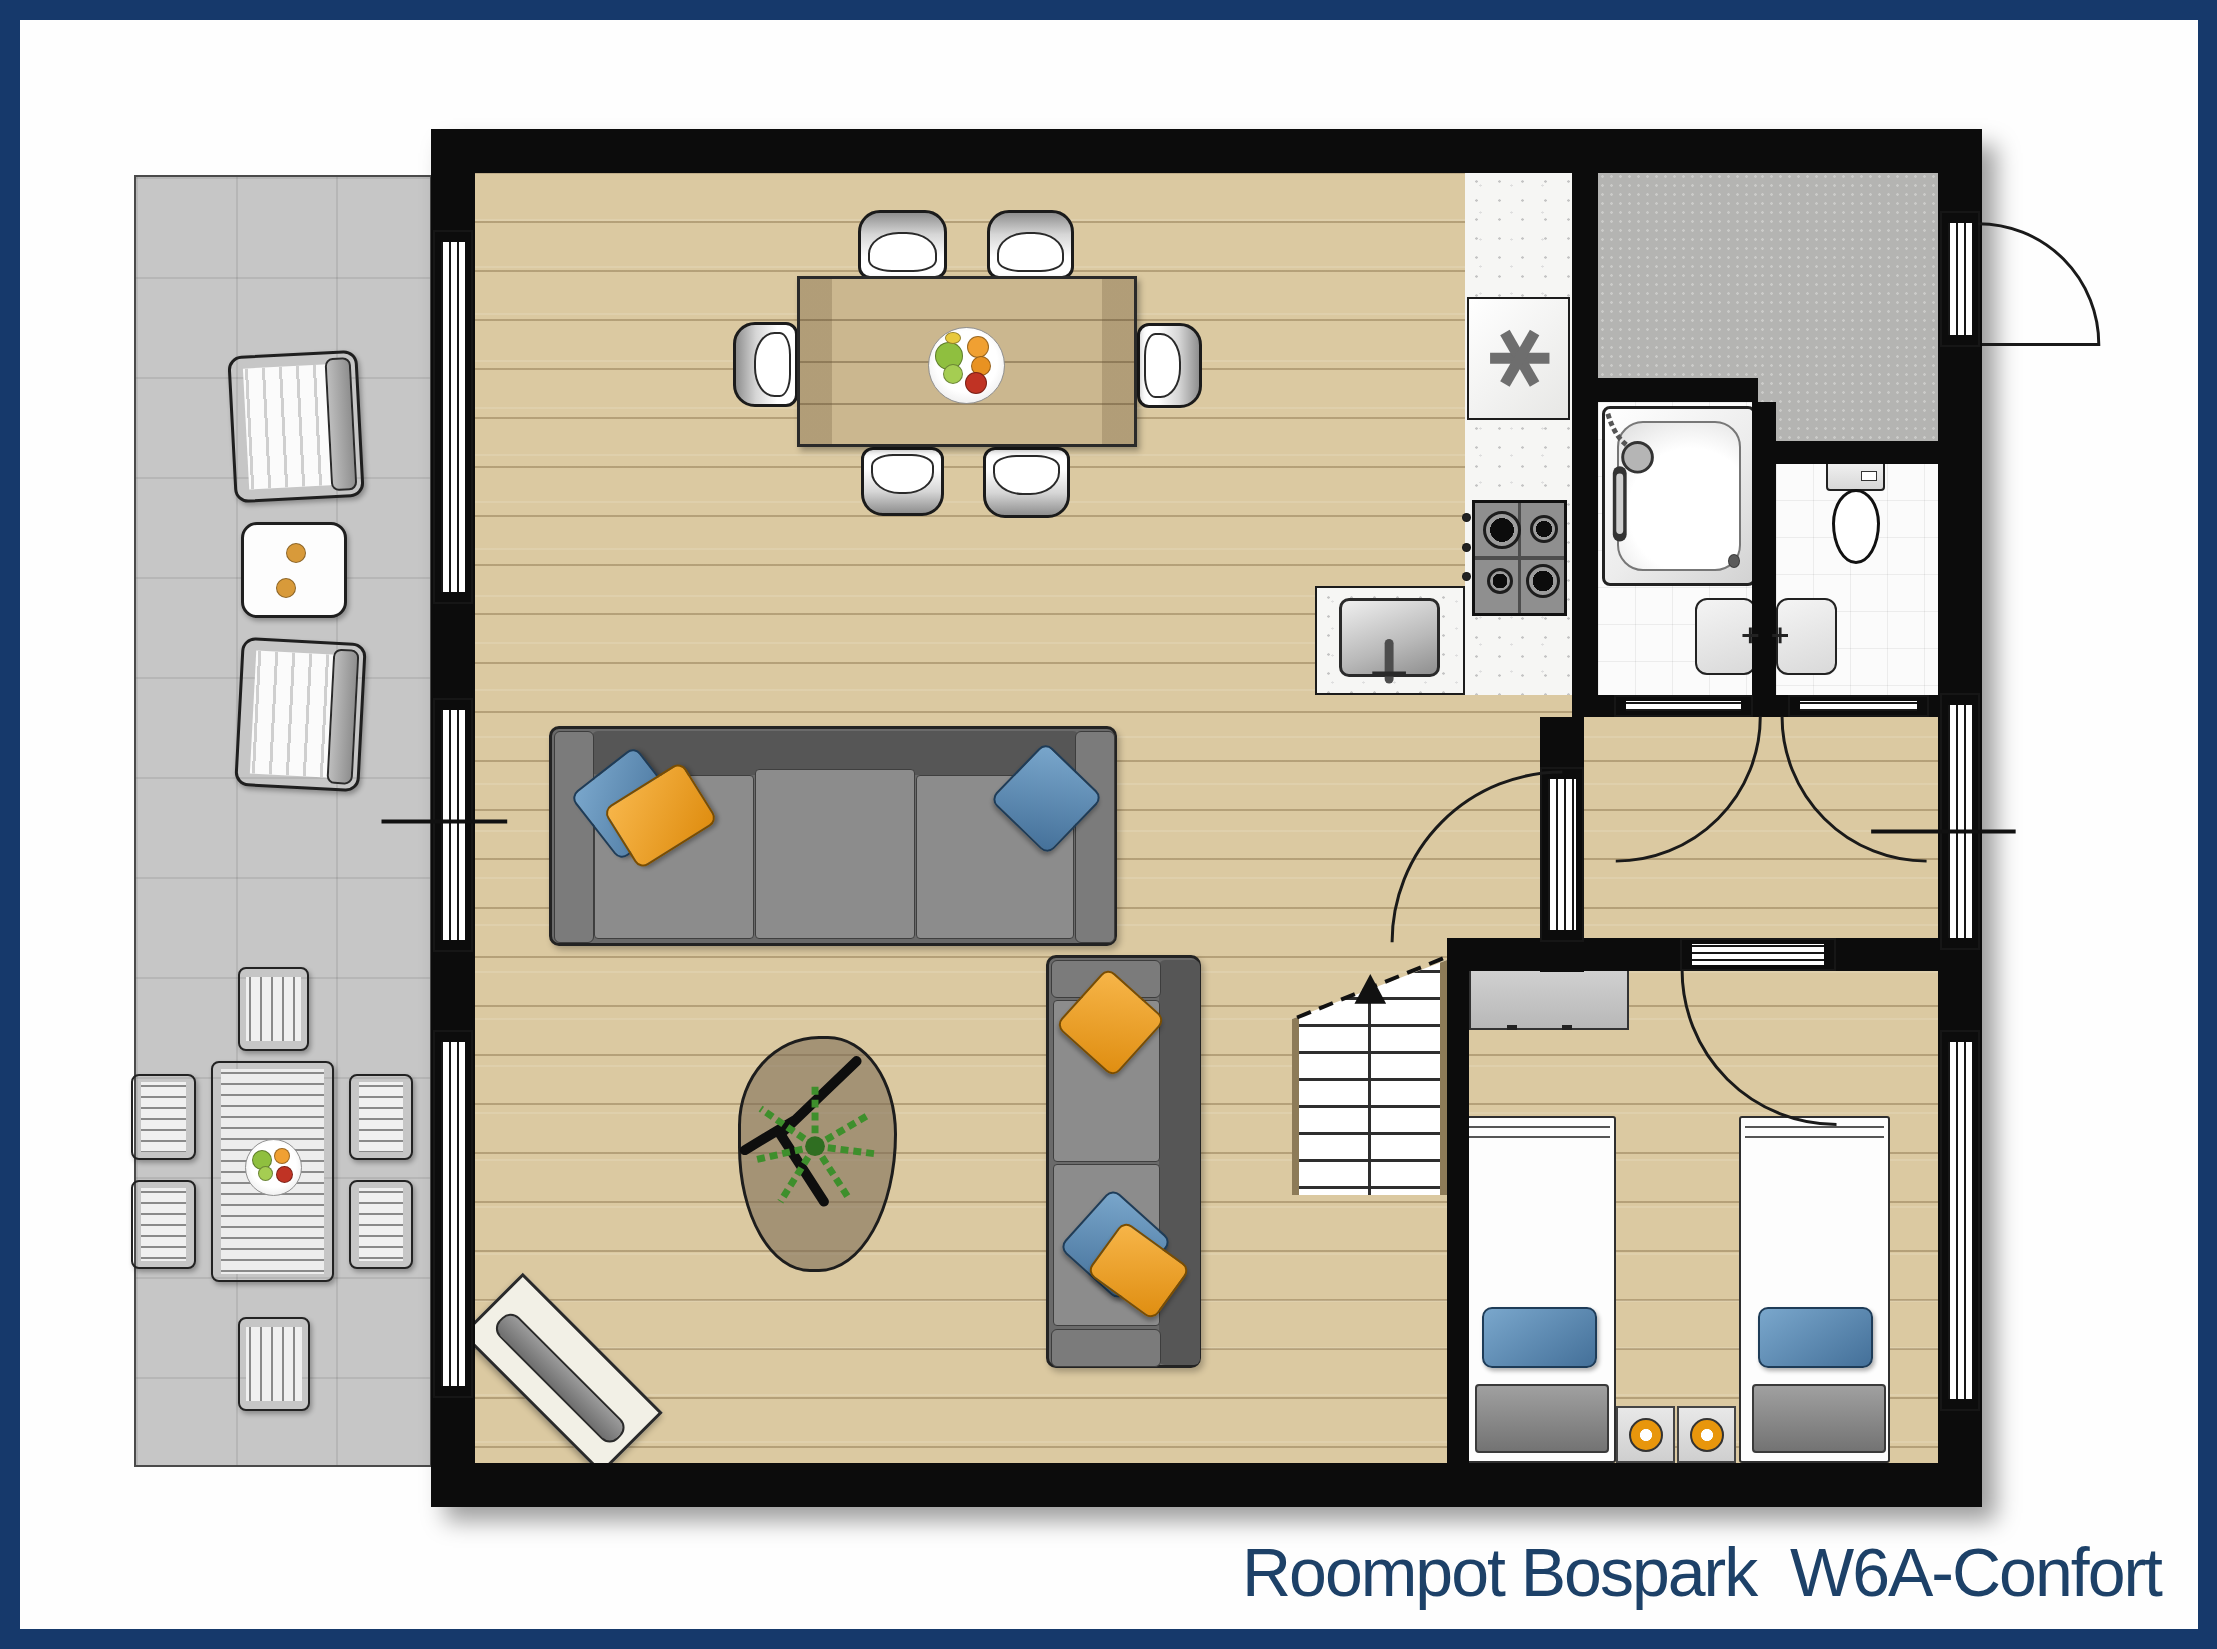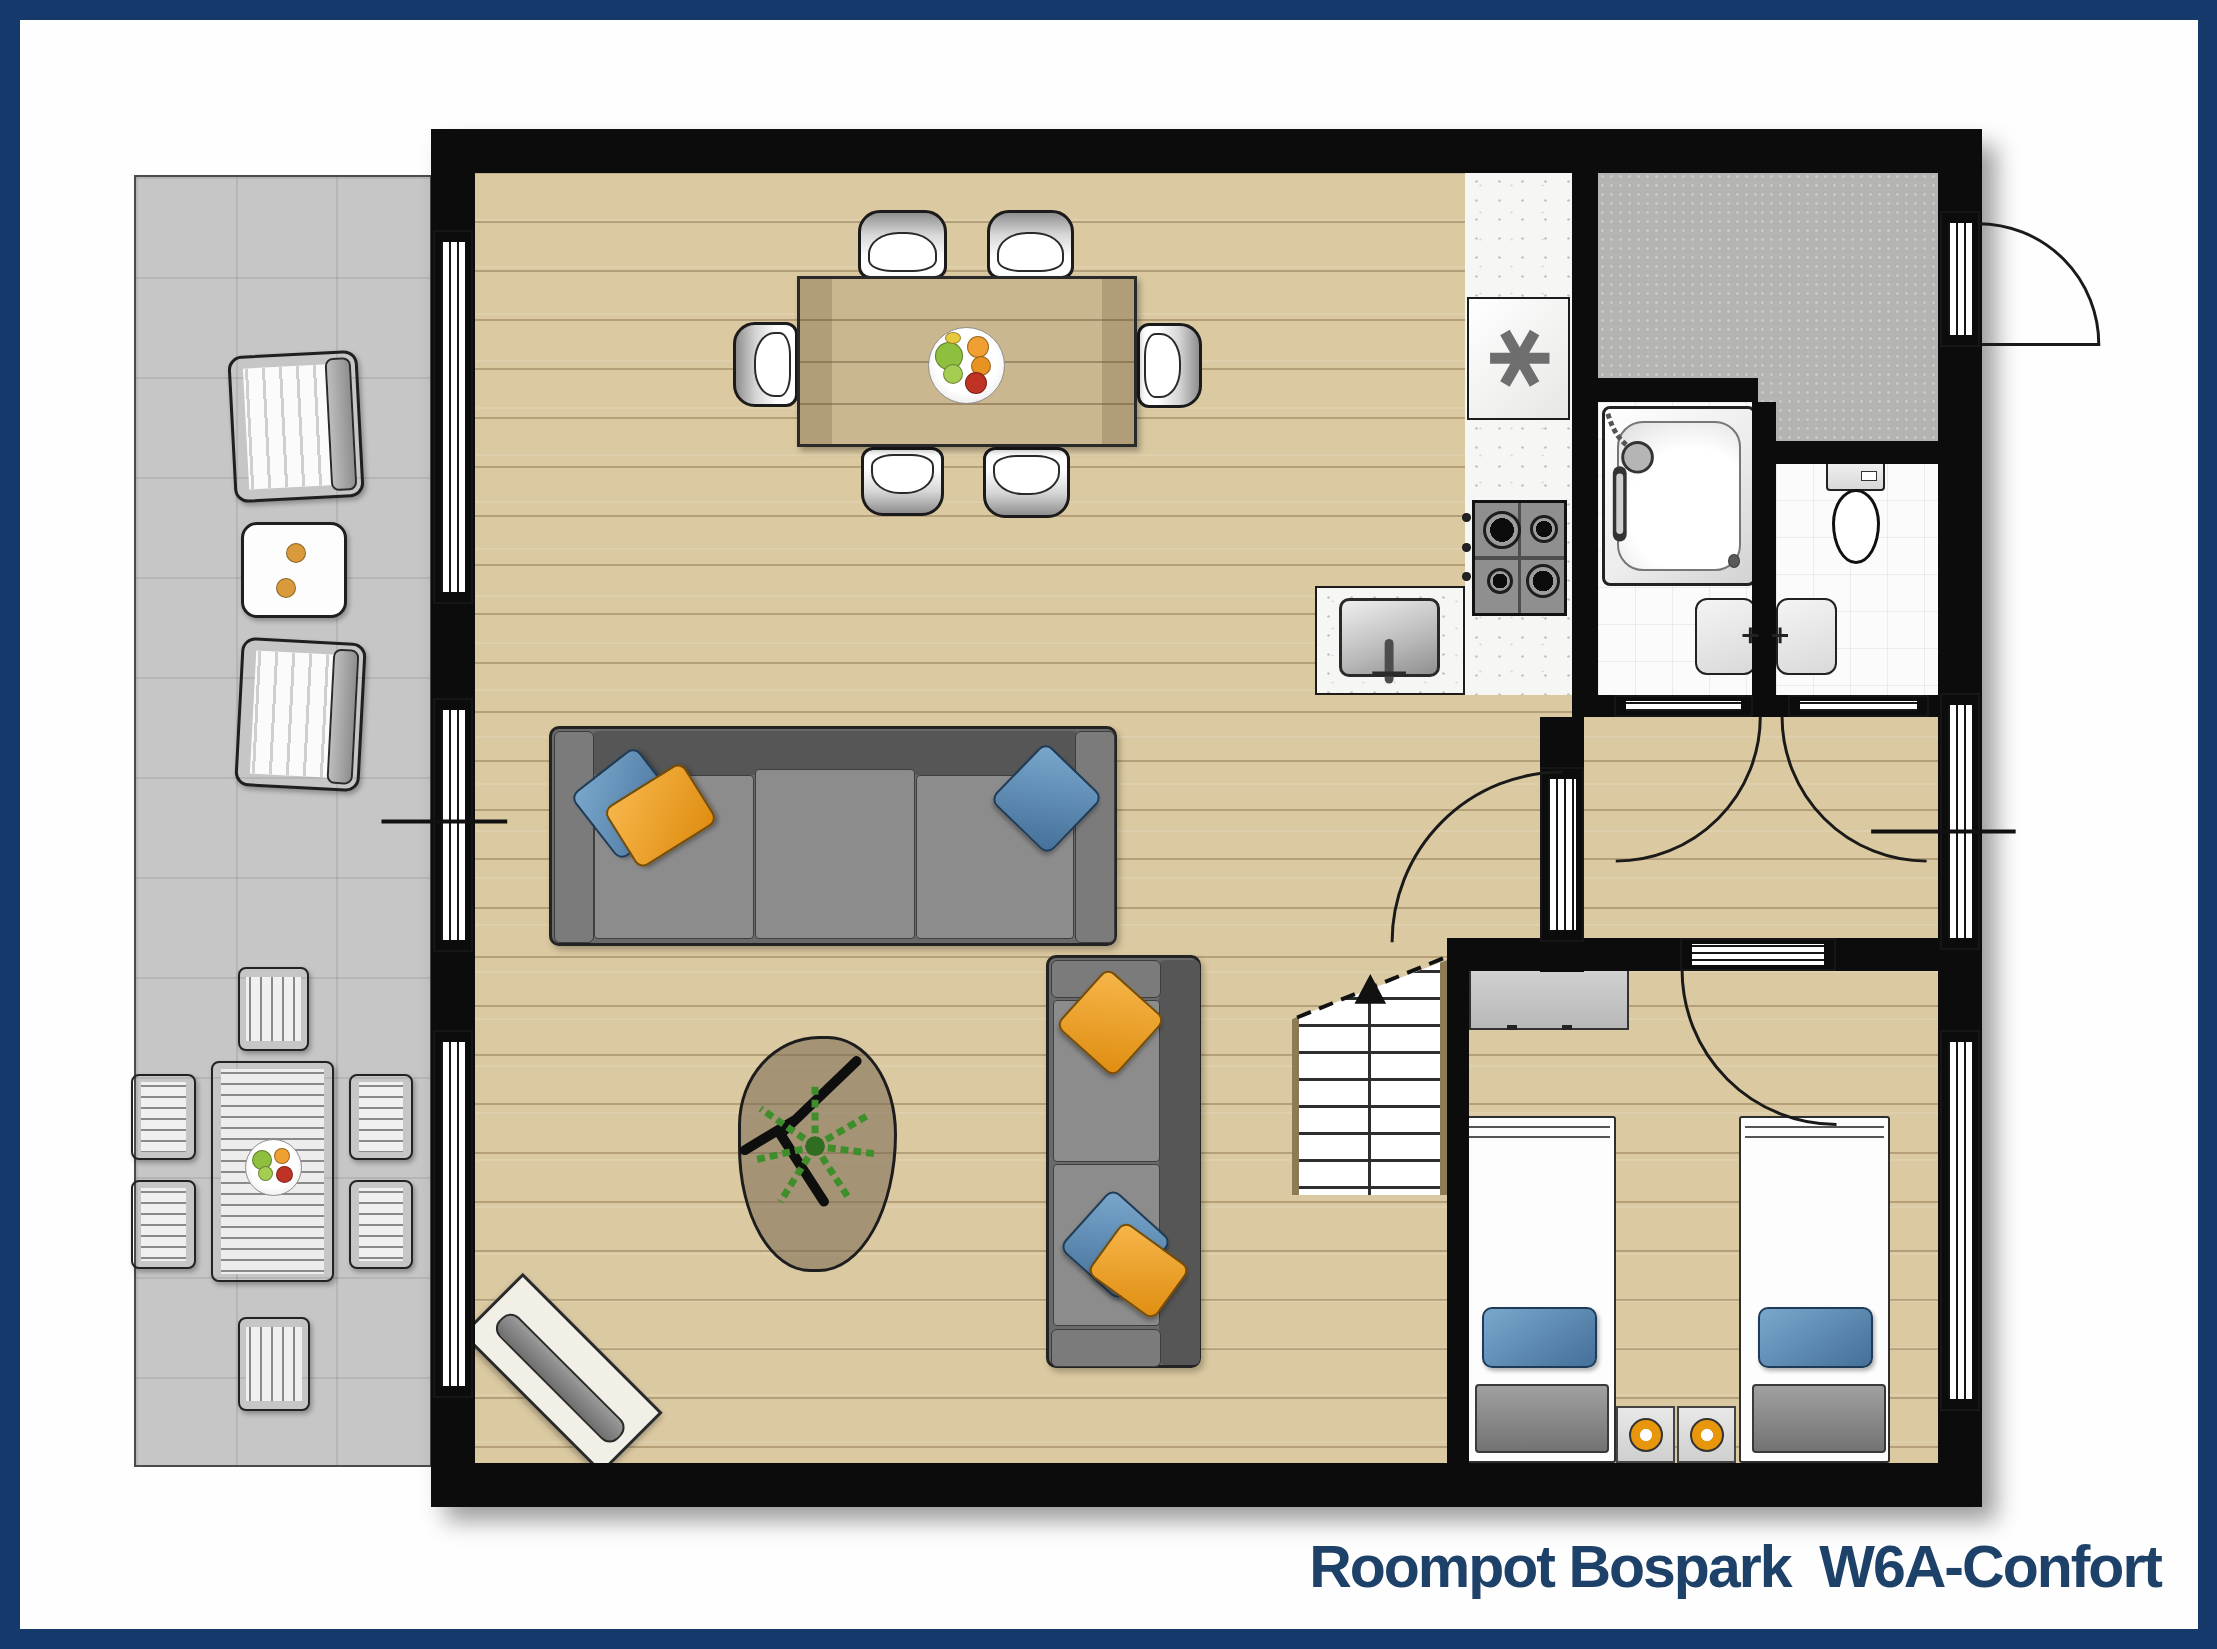--- a/index.html
+++ b/index.html
@@ -1,20 +1,20 @@
 <!DOCTYPE html>
 <html><head>
 <meta charset="utf-8">
 <style>
   html,body{margin:0;padding:0;background:#fff;}
   #stage{position:relative;width:2218px;height:1649px;background:#fefefe;overflow:hidden;
          font-family:"Liberation Sans",sans-serif;}
   .a{position:absolute;}
   .frame{inset:0;border:20px solid #16396b;z-index:50;pointer-events:none;}
-  .caption{right:57px;top:1533px;font-size:59px;font-weight:700;letter-spacing:-2px;
+  .caption{right:57px;top:1533px;font-size:68px;font-weight:400;letter-spacing:-2px;
            color:#1d4168;white-space:pre;z-index:40;}
   
   .terr{background:#c6c6c6;border:2px solid #4a4a4a;
         background-image:linear-gradient(rgba(0,0,0,.08) 2px,transparent 2px),
         linear-gradient(90deg,rgba(0,0,0,.08) 2px,transparent 2px);background-size:100px 100px;}
   .wood{background:#dbc9a1;background-image:
         repeating-linear-gradient(180deg,rgba(255,255,255,.12) 0 2px,rgba(0,0,0,0) 2px 47px),
         repeating-linear-gradient(180deg,rgba(118,94,55,.38) 0 2px,transparent 2px 49px);}
   .hallg{background:#b4b4b2;background-image:radial-gradient(rgba(255,255,255,.3) 1px,transparent 1.6px);background-size:9px 9px;}
   .tile{background:#fbfbfb;background-image:linear-gradient(rgba(0,0,0,.06) 1px,transparent 1px),

